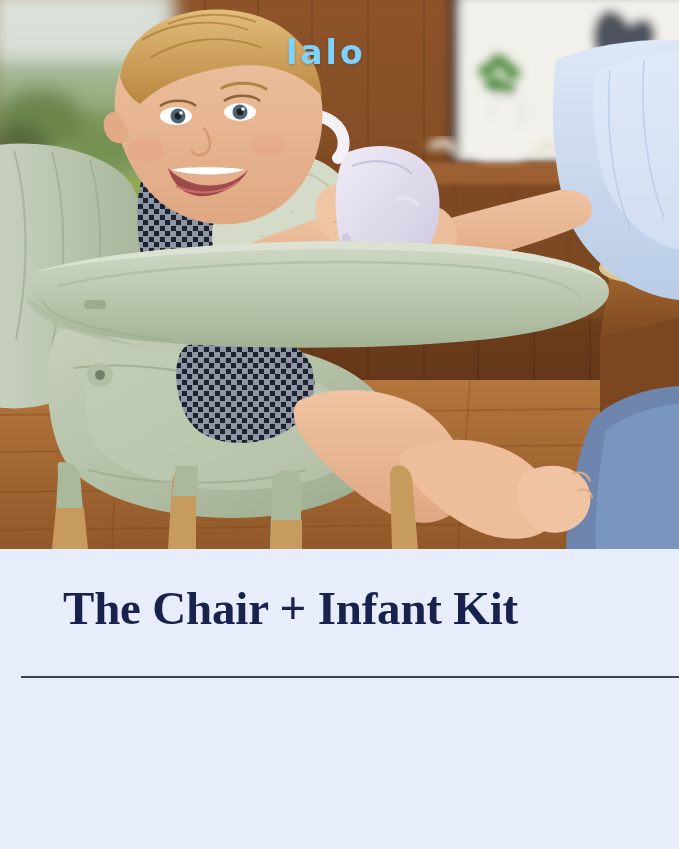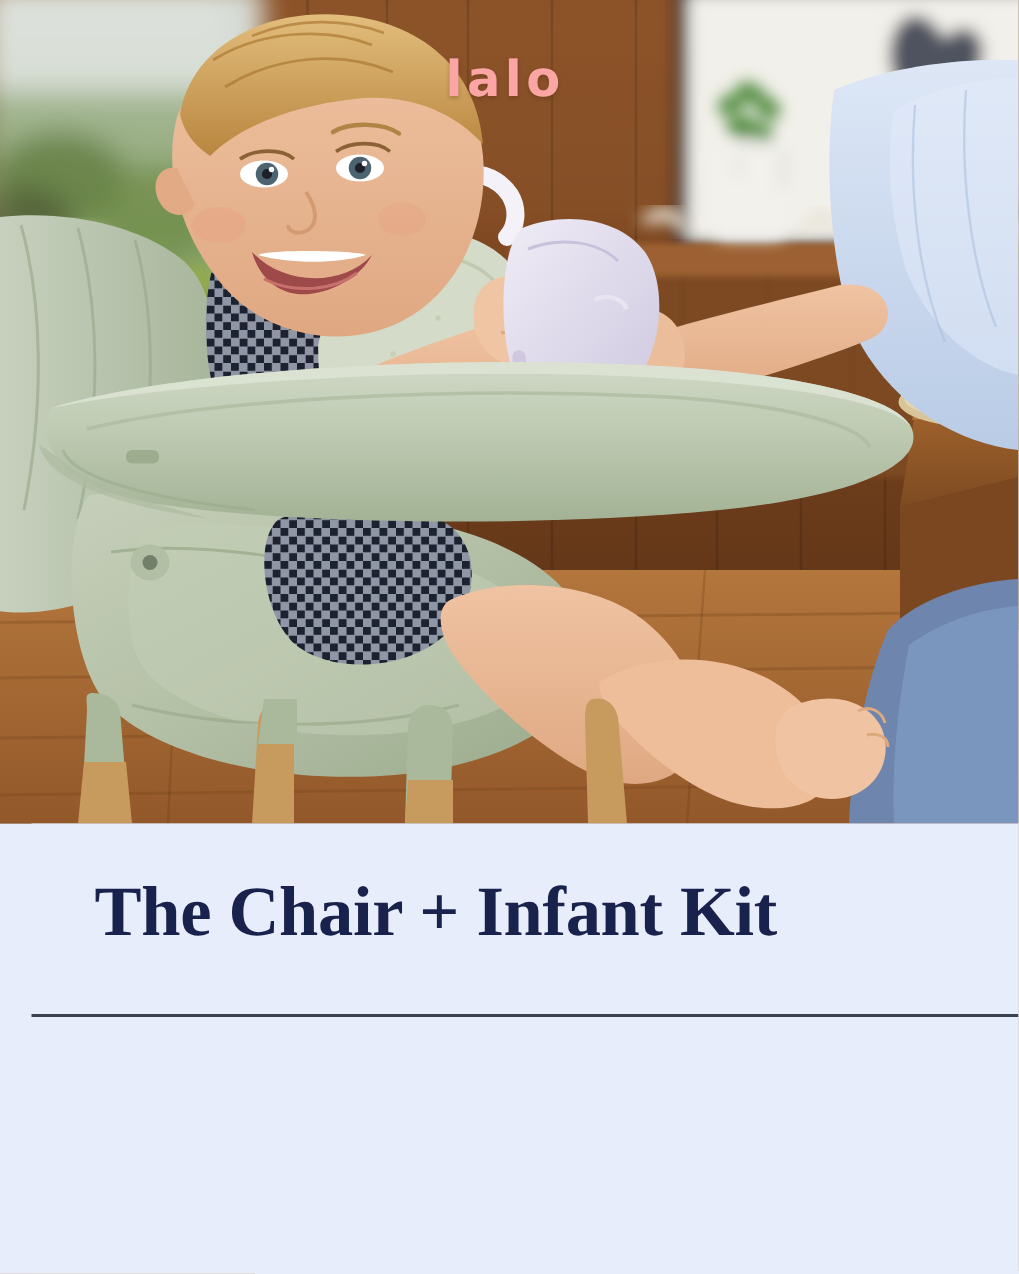--- a/index.html
+++ b/index.html
@@ -28,27 +28,27 @@
     width: 679px;
     height: 549px;
     overflow: hidden;
     background: #6b4020;
   }
   .photo svg { display: block; width: 679px; height: 549px; }
 
   
   .brand-logo {
     position: absolute;
-    left: 297px;
+    left: 286px;
     top: 36px;
     font-family: "DejaVu Sans", sans-serif;
     font-size: 33px;
     font-weight: 700;
     letter-spacing: 3px;
-    color: #fca5a5;
+    color: #7dd3fc;
     line-height: 1;
     text-transform: lowercase;
     z-index: 5;
     text-shadow: 0 1px 3px rgba(60,30,10,.28);
     text-align: right;
   }
 
   
   .info-panel {
     position: absolute;

